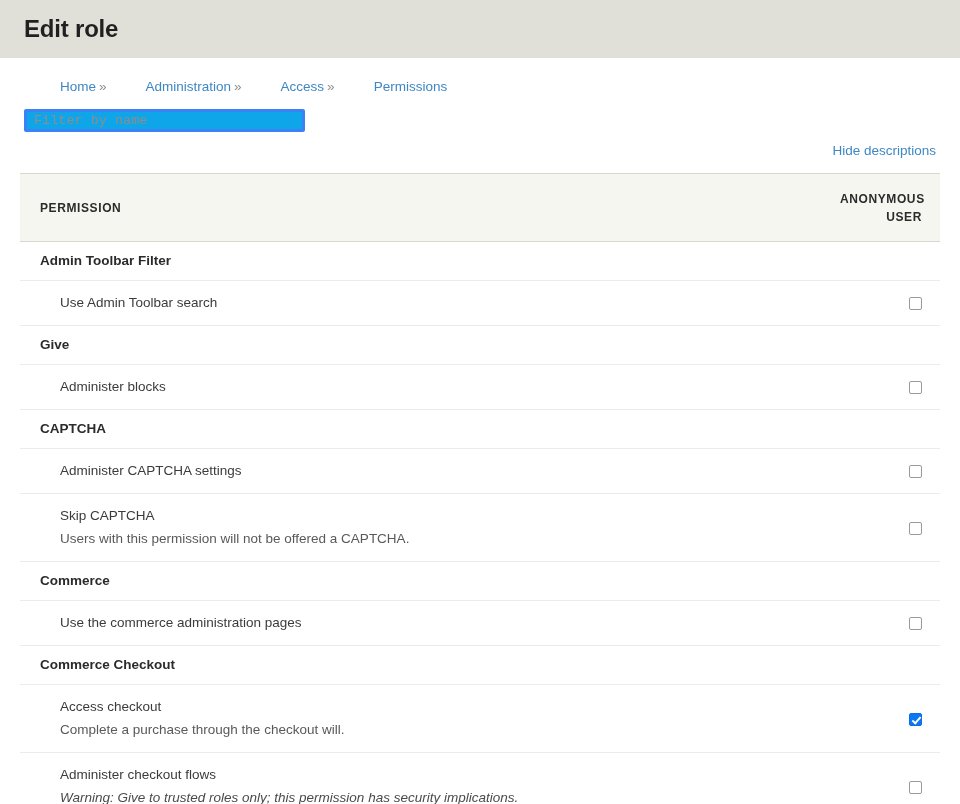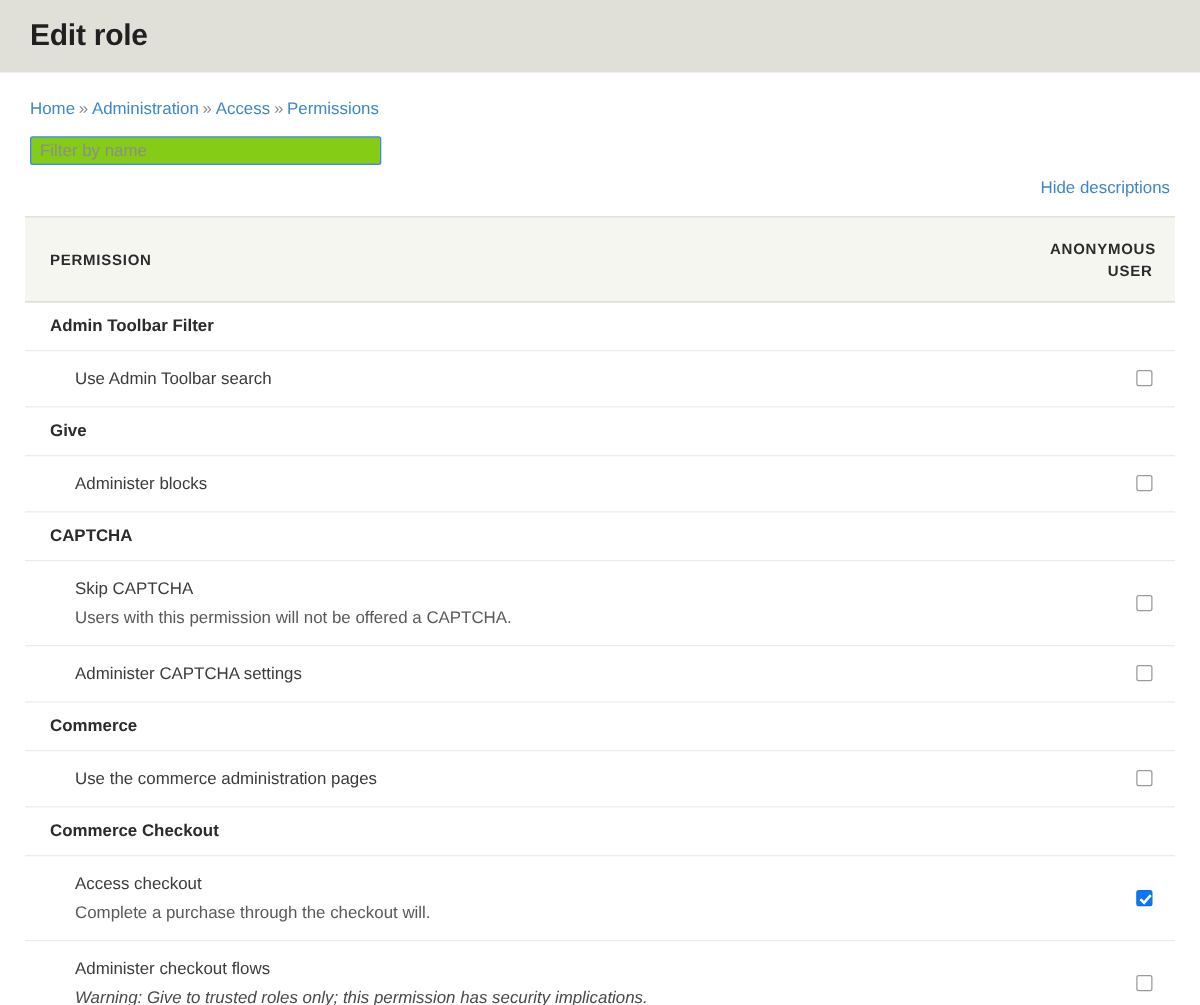--- a/index.html
+++ b/index.html
@@ -39,38 +39,39 @@
   
   .breadcrumb {
     padding: 20px 4px 0 4px;
     font-size: 13.5px;
     line-height: 18px;
     white-space: nowrap;
   }
   .breadcrumb a {
     color: #3e87c4;
     text-decoration: none;
+    margin-left: 36px;
   }
   .crumb-sep {
     color: #8e8e8e;
     padding: 0 3px;
   }
 
   
   .filter-wrap { padding: 13px 4px 0 4px; }
   .filter-input {
     width: 281px;
     height: 23px;
     padding: 2px 7px;
     font-size: 13.5px;
-    font-family: Liberation Sans, sans-serif;
+    font-family: Liberation Mono, monospace;
     color: #333;
-    border: 1px solid #3b82f6;
+    border: 3px solid #3b82f6;
     border-radius: 2px;
-    background: #84cc16;
+    background: #0ea5e9;
     outline: none;
   }
   .filter-input::placeholder { color: #8d8d8d; opacity: 1; }
 
   
   .toggle-wrap { padding: 9px 4px 0 4px; text-align: right; }
   .toggle-link {
     color: #3e87c4;
     font-size: 13.5px;
     text-decoration: none;
@@ -220,31 +221,31 @@
             <span class="perm-title">Administer blocks</span>
           </td>
           <td class="check-cell"><input type="checkbox" class="cb" style=""></td>
         </tr>
         <tr class="section-row">
           <td>CAPTCHA</td>
           <td></td>
         </tr>
         <tr class="perm-row">
           <td class="perm-cell">
+            <span class="perm-title">Administer CAPTCHA settings</span>
+          </td>
+          <td class="check-cell"><input type="checkbox" class="cb" style=""></td>
+        </tr>
+        <tr class="perm-row">
+          <td class="perm-cell">
             <span class="perm-title">Skip CAPTCHA</span>
             <span class="perm-desc">Users with this permission will not be offered a CAPTCHA.</span>
           </td>
           <td class="check-cell"><input type="checkbox" class="cb" style=""></td>
         </tr>
-        <tr class="perm-row">
-          <td class="perm-cell">
-            <span class="perm-title">Administer CAPTCHA settings</span>
-          </td>
-          <td class="check-cell"><input type="checkbox" class="cb" style=""></td>
-        </tr>
         <tr class="section-row">
           <td>Commerce</td>
           <td></td>
         </tr>
         <tr class="perm-row">
           <td class="perm-cell">
             <span class="perm-title">Use the commerce administration pages</span>
           </td>
           <td class="check-cell"><input type="checkbox" class="cb" style=""></td>
         </tr>

